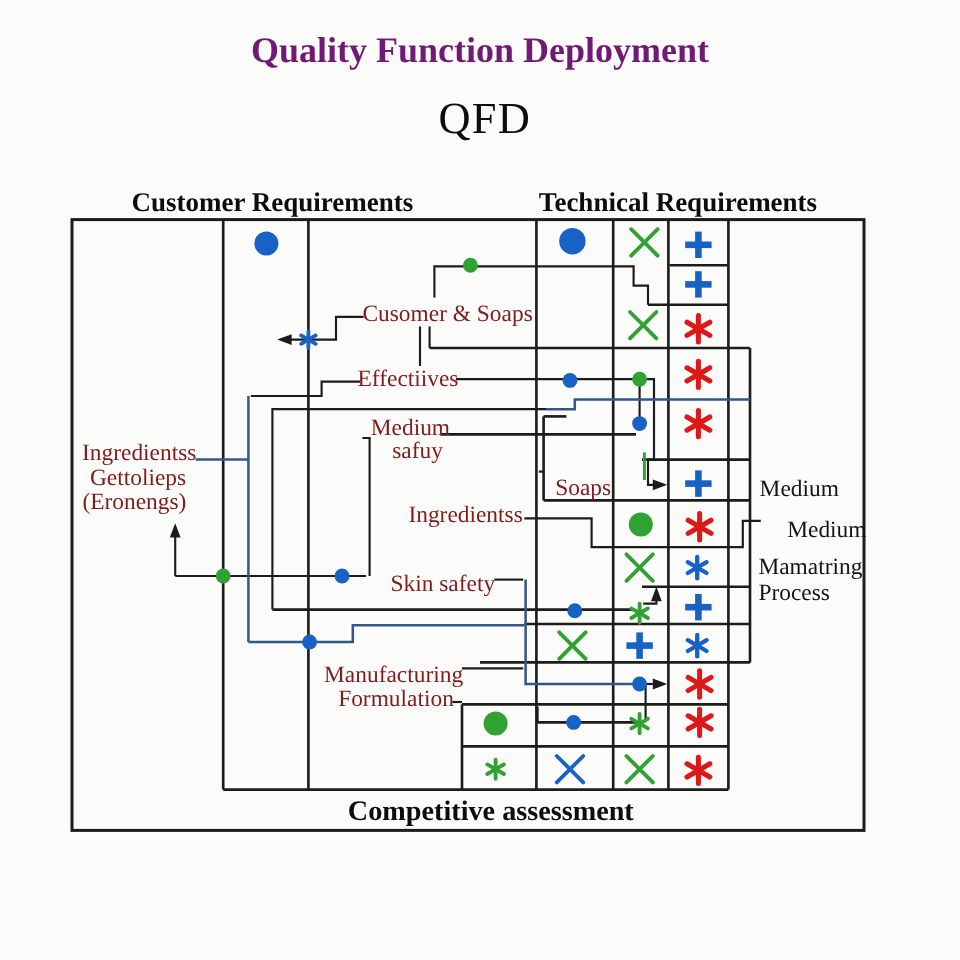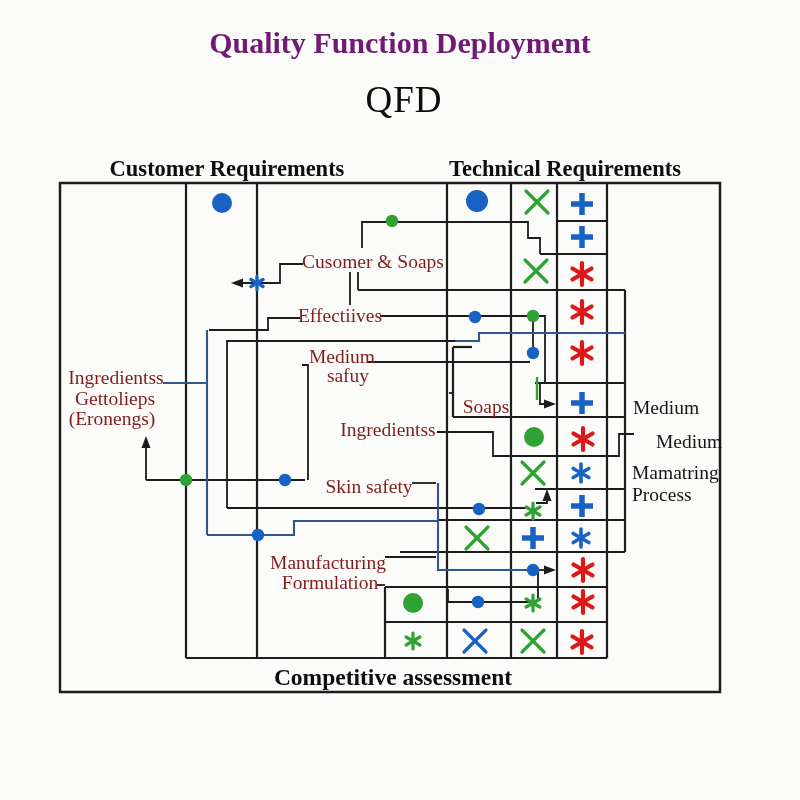--- a/index.html
+++ b/index.html
@@ -4,21 +4,21 @@
 <style>
   html,body{margin:0;padding:0;}
   body{background:#fbfbf9;font-family:"Liberation Serif","DejaVu Serif",serif;}
   #canvas{position:relative;width:800px;height:800px;background:#fbfbf9;overflow:hidden;}
   #diagram-svg{position:absolute;left:0;top:0;}
   .lbl{position:absolute;transform:translate(-50%,-50%);font-size:19.5px;color:#7f1d1d;white-space:nowrap;line-height:1;}
   .lbl-l{position:absolute;transform:translate(0,-50%);font-size:19.5px;color:#151515;white-space:nowrap;line-height:1;}
   .t-main{position:absolute;transform:translate(-50%,-50%);font-size:30px;font-weight:bold;color:#701a75;white-space:nowrap;}
   .t-abbr{position:absolute;transform:translate(-50%,-50%);font-size:37px;font-weight:normal;letter-spacing:1px;color:#0d0d0d;white-space:nowrap;}
   .hdr{position:absolute;transform:translate(-50%,-50%);font-size:22.5px;font-weight:bold;color:#0d0d0d;white-space:nowrap;}
-  .ftr{position:absolute;transform:translate(-50%,-50%);font-size:23.5px;font-weight:bold;color:#0d0d0d;white-space:nowrap;}
+  .ftr{position:absolute;transform:translate(-50%,-50%);font-size:23.5px;font-weight:bold;color:#0d0d0d;white-space:nowrap;margin-left:16px;}
 </style>
 </head>
 <body>
 
 <div id="canvas">
 
   <svg id="diagram-svg" width="800" height="800" viewBox="0 0 800 800">
       <rect x="60" y="183" width="660" height="509" fill="none" stroke="#1c1c1c" stroke-width="2.5"></rect>
       <line x1="186" y1="183" x2="186" y2="658" stroke="#1c1c1c" stroke-width="2.2"></line>
       <line x1="257" y1="183" x2="257" y2="658" stroke="#1c1c1c" stroke-width="2.2"></line>

